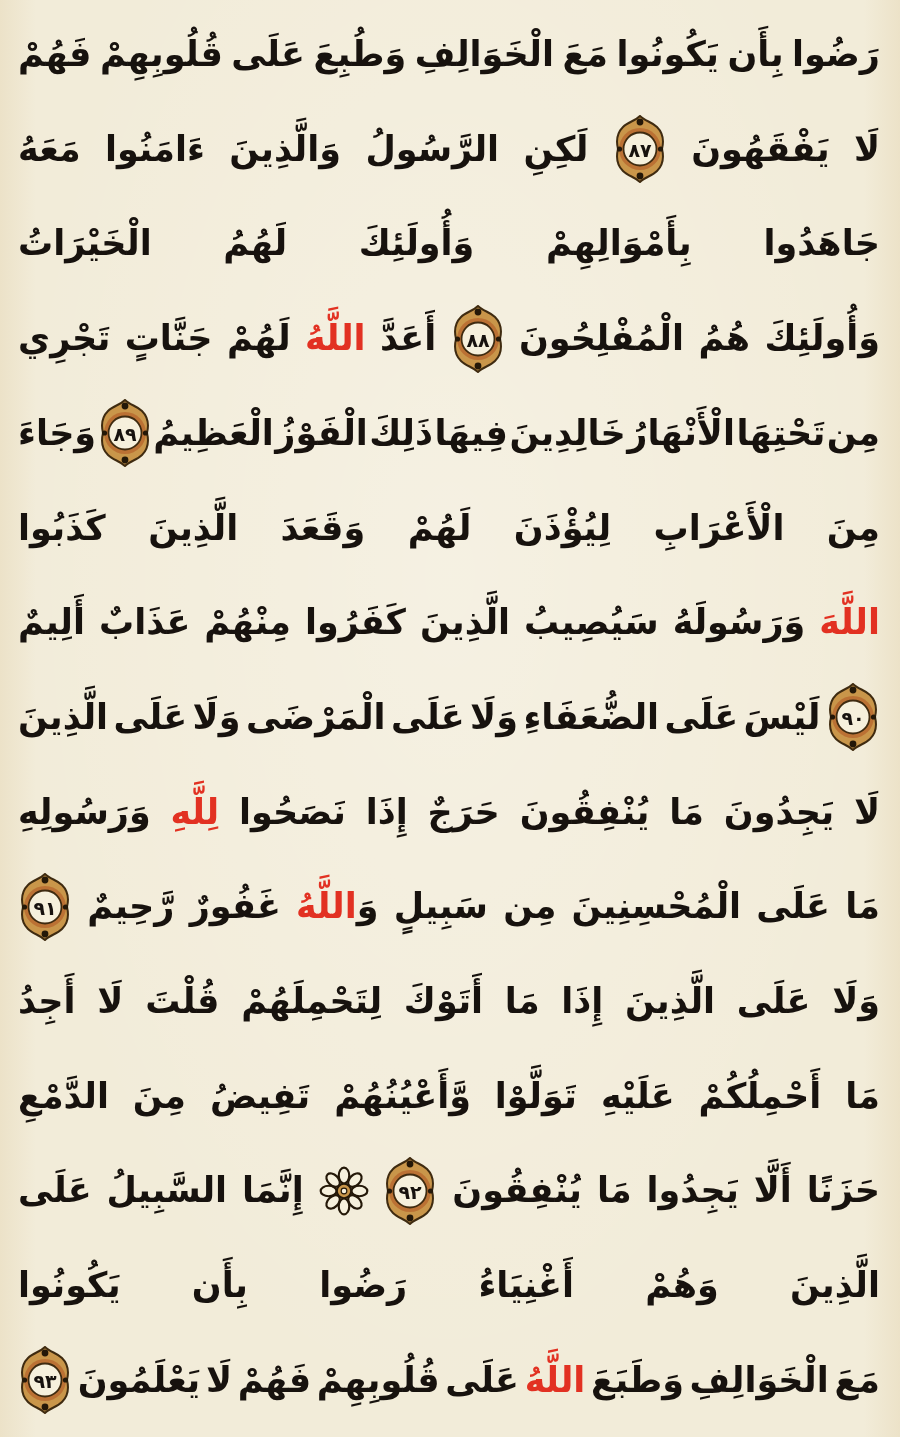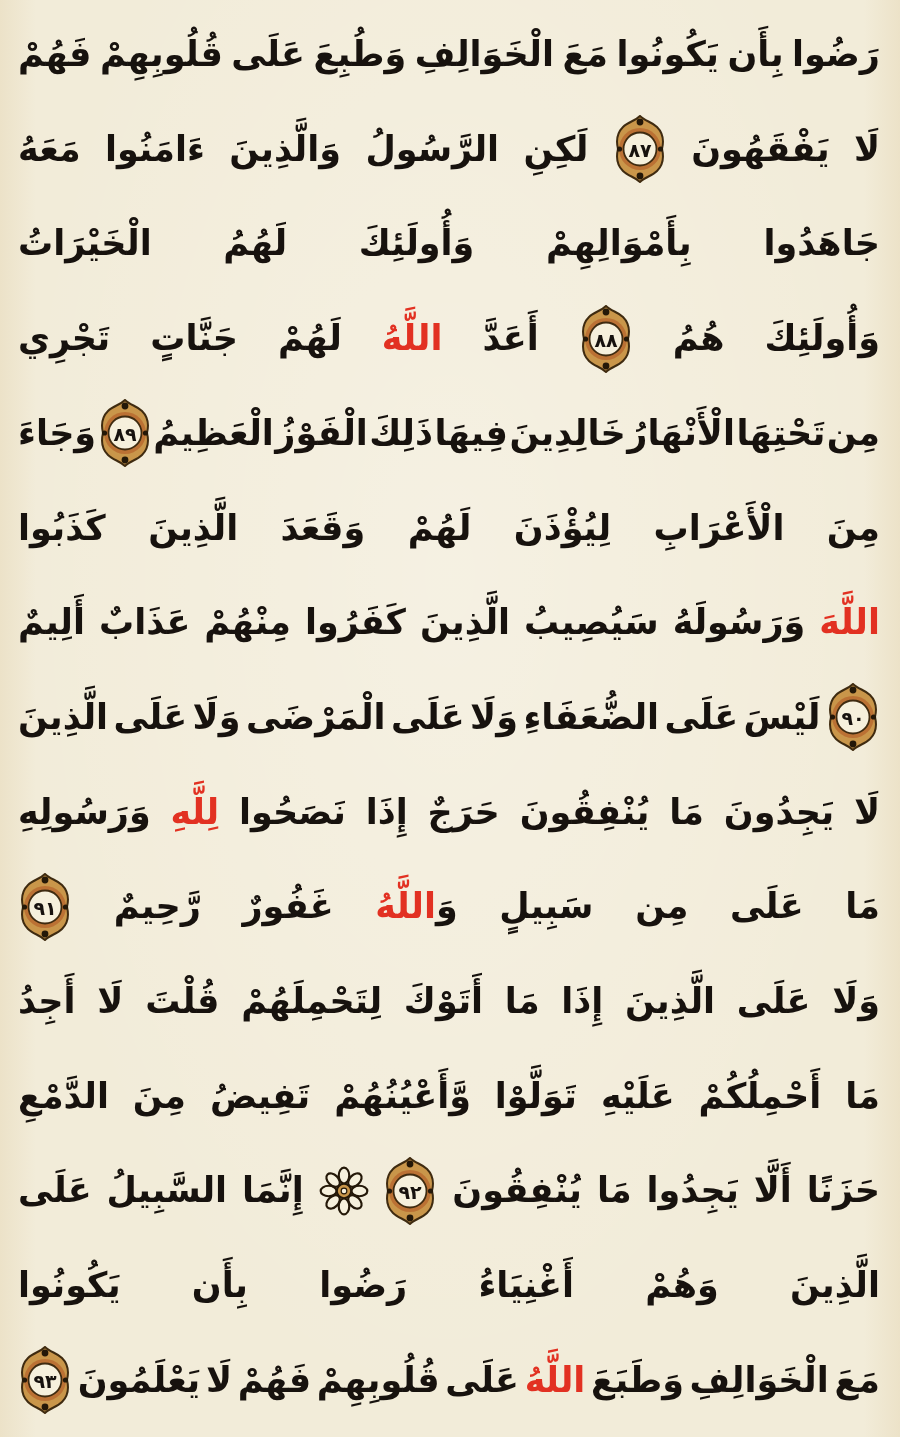--- a/index.html
+++ b/index.html
@@ -72,20 +72,21 @@
       <div class="line">
         <span class="word">جَاهَدُوا</span>
         <span class="word">بِأَمْوَالِهِمْ</span>
         <span class="word">وَأُولَئِكَ</span>
         <span class="word">لَهُمُ</span>
         <span class="word">الْخَيْرَاتُ</span>
       </div>
       <div class="line">
         <span class="word">وَأُولَئِكَ</span>
         <span class="word">هُمُ</span>
+        <span class="word">الْمُفْلِحُونَ</span>
         <span class="vmark" title="٨٨">
   <svg width="54" height="68" viewBox="0 0 54 68" xmlns="http://www.w3.org/2000/svg">
     <path d="M27 1 C32 6 39 7 44 12 C50 18 51 26 49 34 C51 42 50 50 44 56 C39 61 32 62 27 67 C22 62 15 61 10 56 C4 50 3 42 5 34 C3 26 4 18 10 12 C15 7 22 6 27 1 Z" fill="#c9964a" stroke="#3f2b10" stroke-width="2"></path>
     <circle cx="27" cy="34" r="21" fill="#b96b30" opacity="0.85"></circle>
     <circle cx="27" cy="34" r="16.5" fill="#f6f0dc" stroke="#3f2b10" stroke-width="1.8"></circle>
     <circle cx="27" cy="7" r="3.4" fill="#241808"></circle>
     <circle cx="27" cy="61" r="3.4" fill="#241808"></circle>
     <circle cx="6.5" cy="34" r="2.6" fill="#241808"></circle>
     <circle cx="47.5" cy="34" r="2.6" fill="#241808"></circle>
     <text x="27" y="42" text-anchor="middle" font-family="DejaVu Sans, sans-serif" font-weight="bold" font-size="19" fill="#17120e">٨٨</text>
@@ -169,20 +170,21 @@
         <span class="word">يُنْفِقُونَ</span>
         <span class="word">حَرَجٌ</span>
         <span class="word">إِذَا</span>
         <span class="word">نَصَحُوا</span>
         <span class="word red">لِلَّهِ</span>
         <span class="word">وَرَسُولِهِ</span>
       </div>
       <div class="line">
         <span class="word">مَا</span>
         <span class="word">عَلَى</span>
+        <span class="word">الْمُحْسِنِينَ</span>
         <span class="word">مِن</span>
         <span class="word">سَبِيلٍ</span>
         <span class="word"><span>وَ</span><span class="red">اللَّهُ</span></span>
         <span class="word">غَفُورٌ</span>
         <span class="word">رَّحِيمٌ</span>
         <span class="vmark" title="٩١">
   <svg width="54" height="68" viewBox="0 0 54 68" xmlns="http://www.w3.org/2000/svg">
     <path d="M27 1 C32 6 39 7 44 12 C50 18 51 26 49 34 C51 42 50 50 44 56 C39 61 32 62 27 67 C22 62 15 61 10 56 C4 50 3 42 5 34 C3 26 4 18 10 12 C15 7 22 6 27 1 Z" fill="#c9964a" stroke="#3f2b10" stroke-width="2"></path>
     <circle cx="27" cy="34" r="21" fill="#b96b30" opacity="0.85"></circle>
     <circle cx="27" cy="34" r="16.5" fill="#f6f0dc" stroke="#3f2b10" stroke-width="1.8"></circle>

